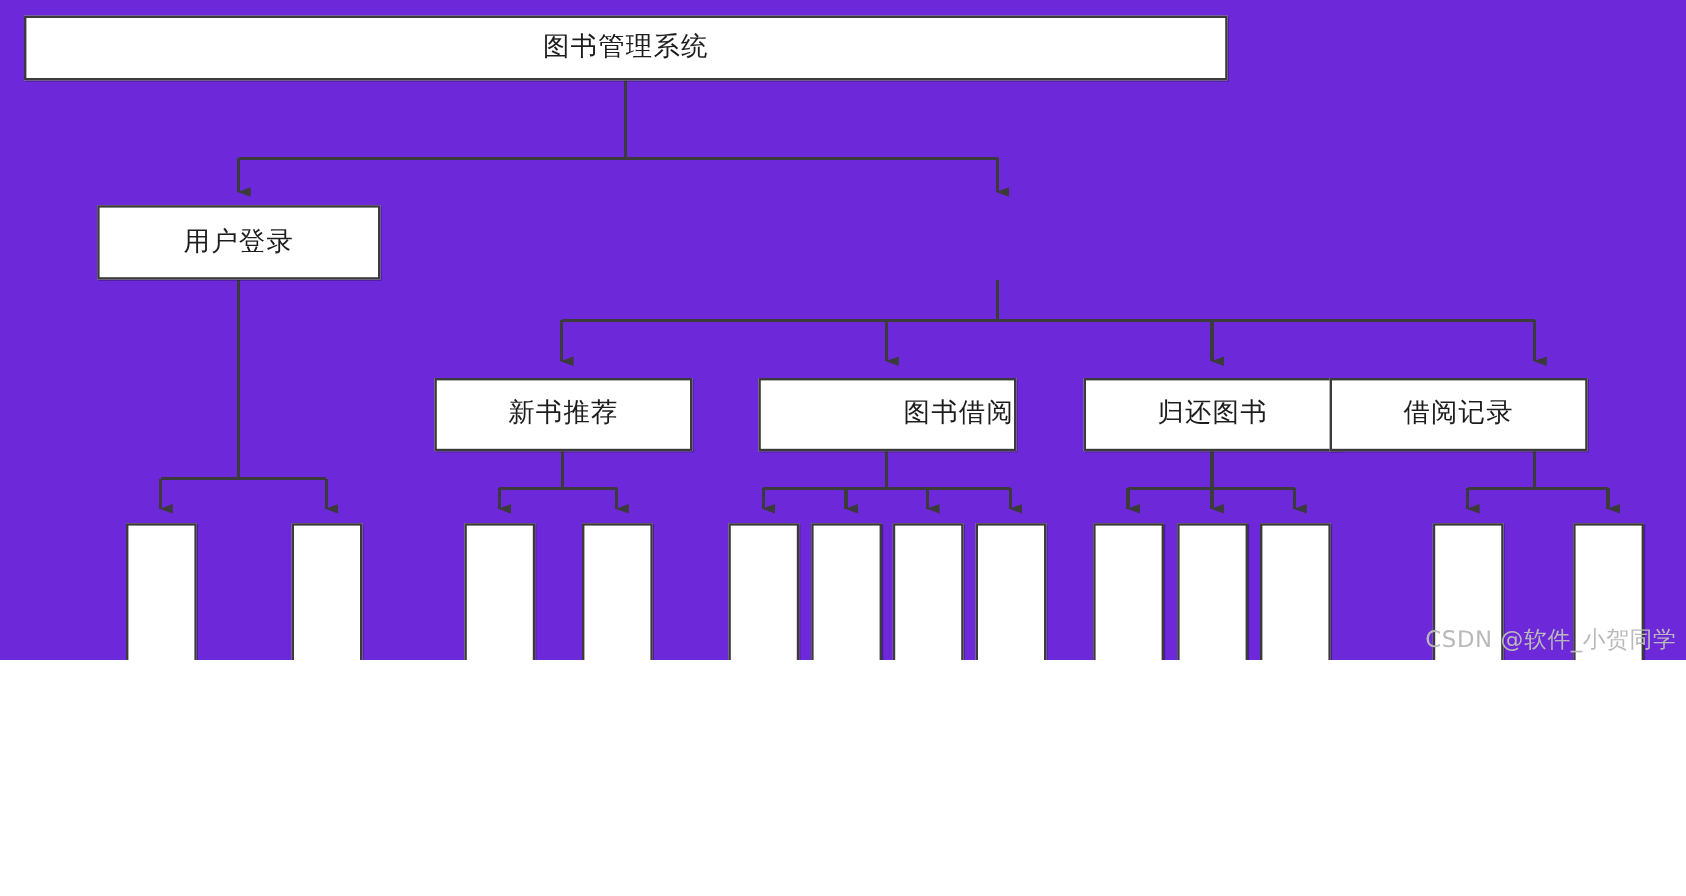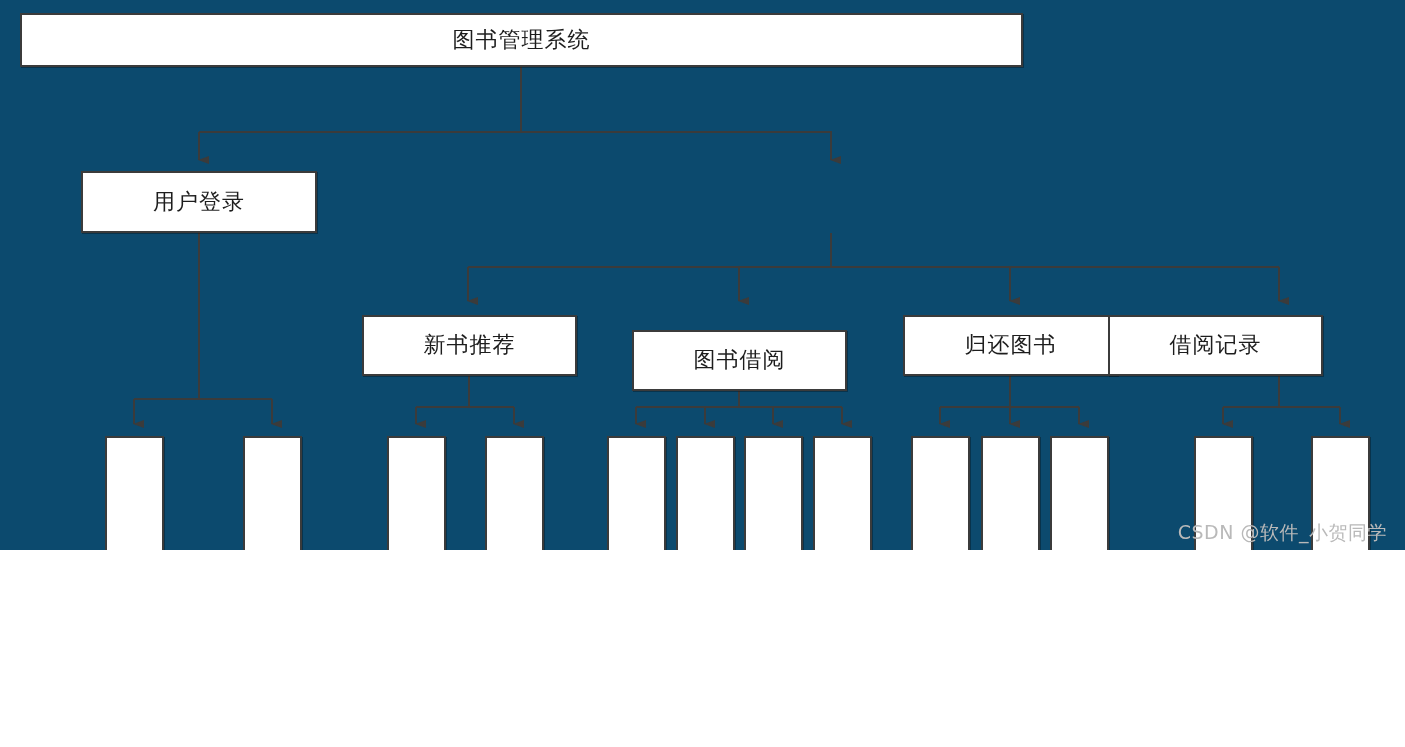--- a/index.html
+++ b/index.html
@@ -7,21 +7,21 @@
     padding: 0;
     background: #ffffff;
   }
   body {
     font-family: "DejaVu Sans", "Liberation Sans", sans-serif;
   }
   #canvas {
     position: relative;
     width: 1405px;
     height: 550px;
-    background: #0c4a6e;
+    background: #6d28d9;
     overflow: hidden;
   }
   #wires {
     position: absolute;
     left: 0;
     top: 0;
     width: 1405px;
     height: 747px;
   }
   .node {
@@ -53,21 +53,21 @@
   }
   .node.v .vtext {
     writing-mode: vertical-rl;
     text-orientation: upright;
     display: block;
     white-space: normal;
     max-height: 100%;
   }
   .watermark {
     position: absolute;
-    right: 18px;
+    right: 8px;
     bottom: 4px;
     font-size: 19px;
     color: #b9b9b9;
     letter-spacing: 0.5px;
     white-space: nowrap;
     font-family: "DejaVu Sans", "Liberation Sans", sans-serif;
     margin-top: 20px;
   }
 </style>
 </head>
@@ -131,21 +131,21 @@
 
   <div class="node h" style="left:81px; top:171px; width:236px; height:62px;">
     <span>用户登录</span>
   </div>
 
 
   <div class="node h" style="left:362px; top:315px; width:215px; height:61px;">
     <span>新书推荐</span>
   </div>
 
-  <div class="node h" style="left:632px; top:330px; width:215px; height:61px;">
+  <div class="node h" style="left:632px; top:315px; width:215px; height:61px;justify-content:flex-end;">
     <span>图书借阅</span>
   </div>
 
   <div class="node h" style="left:903px; top:315px; width:215px; height:61px;">
     <span>归还图书</span>
   </div>
 
   <div class="node h" style="left:1108px; top:315px; width:215px; height:61px;">
     <span>借阅记录</span>
   </div>

